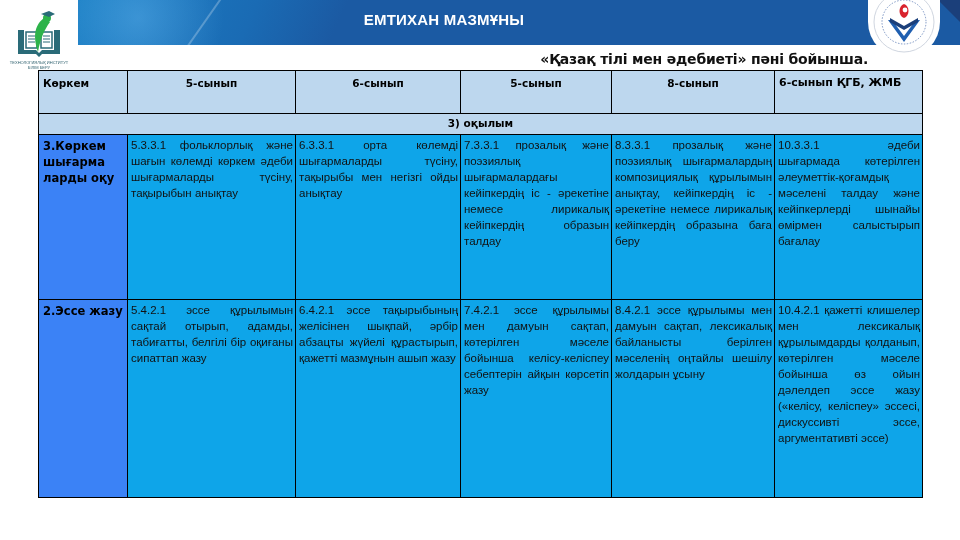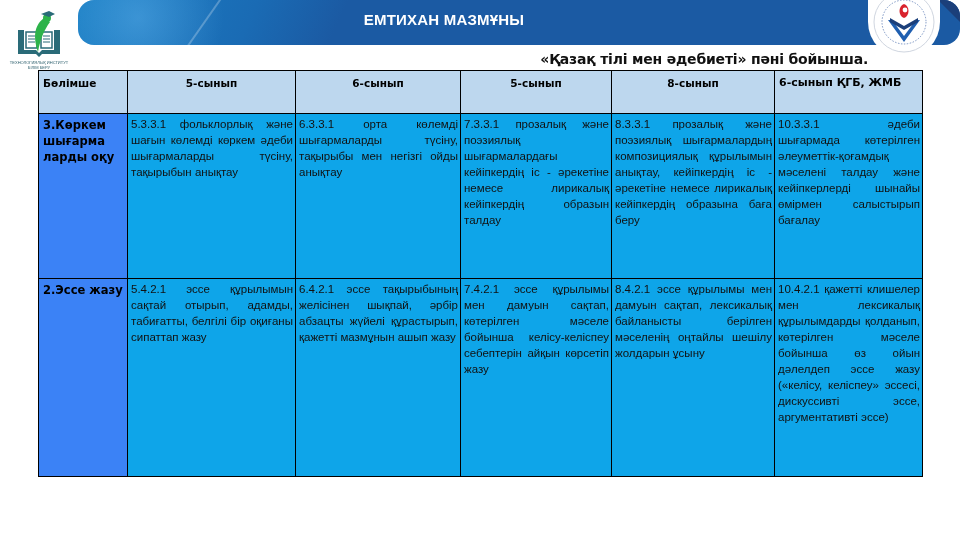--- a/index.html
+++ b/index.html
@@ -3,21 +3,20 @@
 <meta charset="utf-8">
 <style>
   * { box-sizing: border-box; margin: 0; padding: 0; }
   html, body { width: 960px; height: 540px; overflow: hidden; background: #ffffff; }
   body { position: relative; font-family: "Liberation Sans", sans-serif; color: #000; }
 
   .banner {
     position: absolute; left: 78px; top: 0; width: 882px; height: 45px;
     background: linear-gradient(115deg, #1b7fc4 0%, #1a6bb4 20%, #1b5aa3 30%, #1b5aa3 100%);
     overflow: hidden;
-    border-radius: 16px;
   }
   .banner::before {
     content: ""; position: absolute; left: 0; top: 0; width: 200px; height: 45px;
     background: radial-gradient(circle at 30% 40%, rgba(120,200,255,0.35), rgba(0,0,0,0) 60%);
   }
   .banner::after {
     content: ""; position: absolute; left: 120px; top: -20px; width: 2px; height: 100px;
     background: rgba(255,255,255,0.25); transform: rotate(35deg);
   }
   .banner-title {
@@ -121,29 +120,32 @@
   <colgroup>
     <col style="width:89px">
     <col style="width:168px">
     <col style="width:165px">
     <col style="width:151px">
     <col style="width:163px">
     <col style="width:148px">
   </colgroup>
   <thead>
     <tr>
-      <th class="left">Бөлімше</th>
+      <th class="left">Көркем</th>
       <th>5-сынып</th>
       <th>6-сынып</th>
       <th>5-сынып</th>
       <th>8-сынып</th>
       <th class="col10">6-сынып ҚГБ, ЖМБ</th>
     </tr>
   </thead>
   <tbody>
+    <tr class="section">
+      <td colspan="6">3) оқылым</td>
+    </tr>
     <tr class="row1">
       <td class="topic">3.Көркем шығарма ларды оқу</td>
       <td class="cell">5.3.3.1 фольклорлық және шағын көлемді көркем әдеби шығармаларды түсіну, тақырыбын анықтау</td>
       <td class="cell">6.3.3.1 орта көлемді шығармаларды түсіну, тақырыбы мен негізгі ойды анықтау</td>
       <td class="cell">7.3.3.1 прозалық және поэзиялық шығармалардағы кейіпкердің іс - әрекетіне немесе лирикалық кейіпкердің образын талдау</td>
       <td class="cell">8.3.3.1 прозалық және поэзиялық шығармалардың композициялық құрылымын анықтау, кейіпкердің іс - әрекетіне немесе лирикалық кейіпкердің образына баға беру</td>
       <td class="cell">10.3.3.1 әдеби шығармада көтерілген әлеуметтік-қоғамдық мәселені талдау және кейіпкерлерді шынайы өмірмен салыстырып бағалау</td>
     </tr>
     <tr class="row2">
       <td class="topic">2.Эссе жазу</td>

